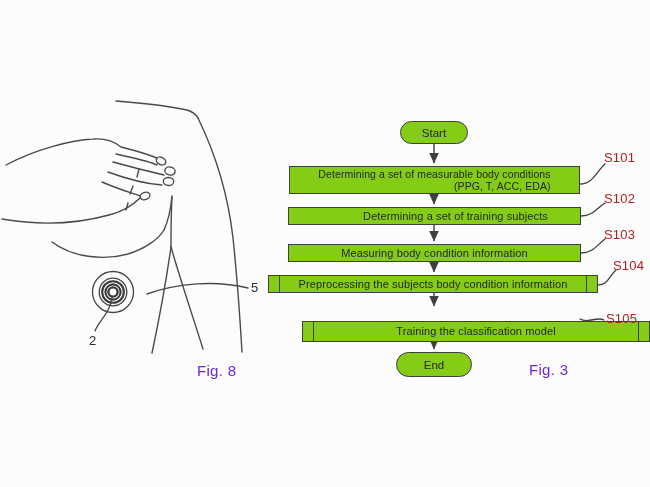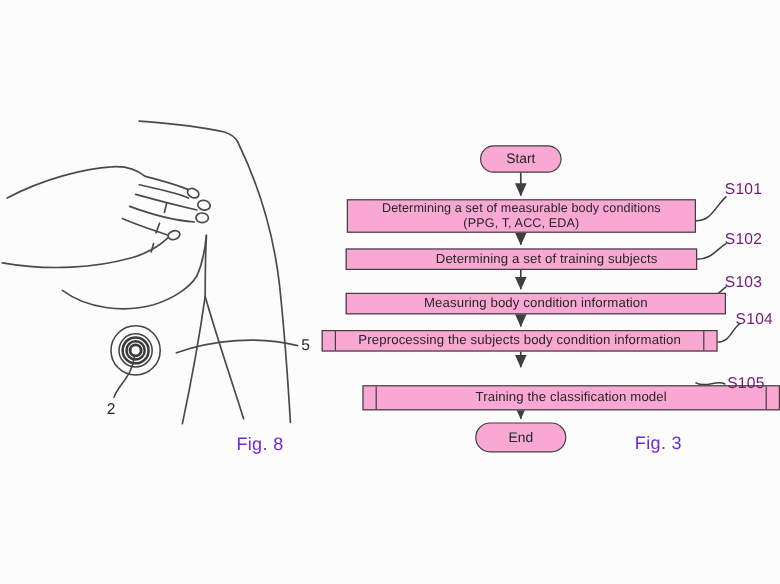--- a/index.html
+++ b/index.html
@@ -18,23 +18,23 @@
     position: absolute;
     left: 0; top: 0;
     width: 650px; height: 487px;
   }
 
   .node, .stepbox {
     position: absolute;
     display: flex;
     align-items: center;
     justify-content: center;
-    text-align: center;
+    text-align: right;
     color: #262626;
-    background: #f9a8d4;
+    background: #84cc16;
     border: 1.6px solid #3f3f3f;
   }
 
   .node { border-radius: 13px; font-size: 11.5px; }
 
   .stepbox { font-size: 11px; line-height: 12.5px; letter-spacing: 0.1px; }
   .stepbox .l2 { display: block; }
 
   
   .stepbox .sidebar {
@@ -42,21 +42,21 @@
     top: 0; bottom: 0;
     width: 1.4px;
     background: #3f3f3f;
   }
   .sidebar.left  { left: 10px; }
   .sidebar.right { right: 10px; }
 
   .steplabel {
     position: absolute;
     font-size: 13px;
-    color: #701a75;
+    color: #b91c1c;
     letter-spacing: 0.2px;
     white-space: nowrap;
   }
 
   .refnum {
     position: absolute;
     font-size: 13px;
     color: #2a2a2a;
   }
 
@@ -145,21 +145,21 @@
     <span>
       <span class="l1">Determining a set of measurable body conditions</span>
       <span class="l2">(PPG, T, ACC, EDA)</span>
     </span>
   </div>
 
   <div class="stepbox" style="left:288px; top:207px; width:293px; height:18px;padding-left:42px;">
     <span>Determining a set of training subjects</span>
   </div>
 
-  <div class="stepbox" style="left:288px; top:244px; width:317px; height:18px;">
+  <div class="stepbox" style="left:288px; top:244px; width:293px; height:18px;">
     <span>Measuring body condition information</span>
   </div>
 
   <div class="stepbox" style="left:268px; top:275px; width:330px; height:18px;">
     <span class="sidebar left"></span>
     <span>Preprocessing the subjects body condition information</span>
     <span class="sidebar right"></span>
   </div>
 
   <div class="stepbox" style="left:302px; top:309px; width:348px; height:21px;margin-top:12px;">

